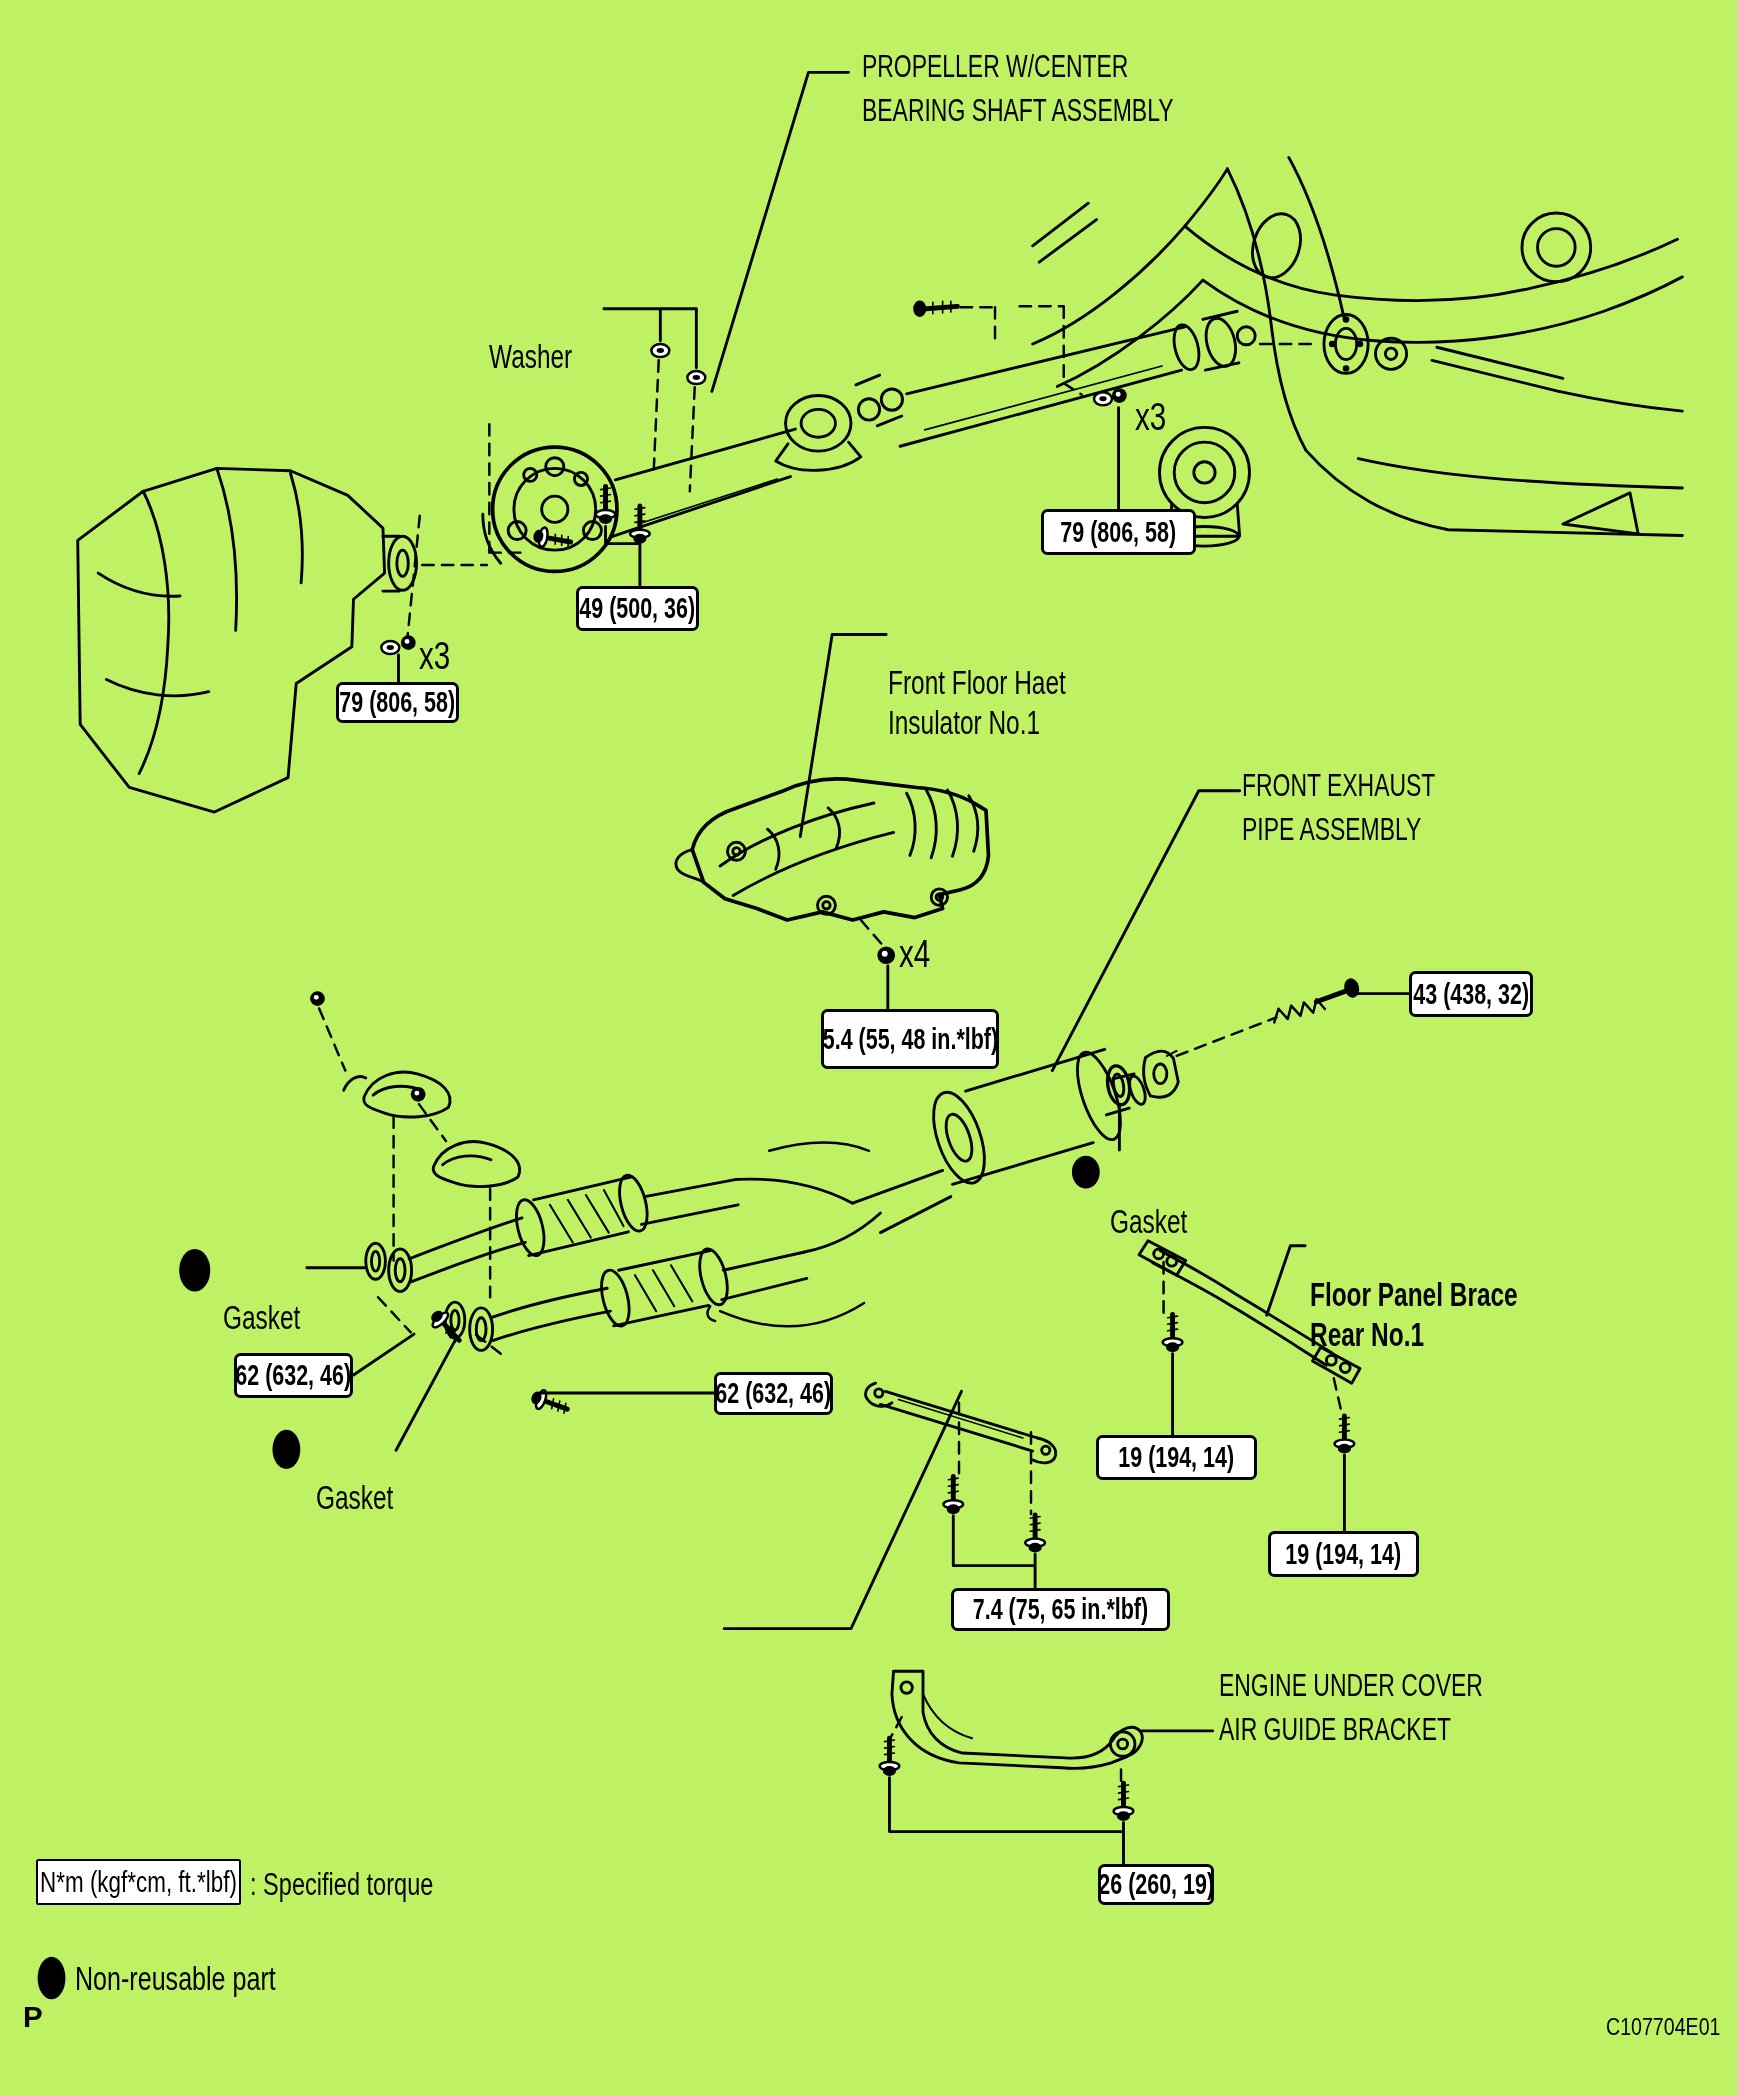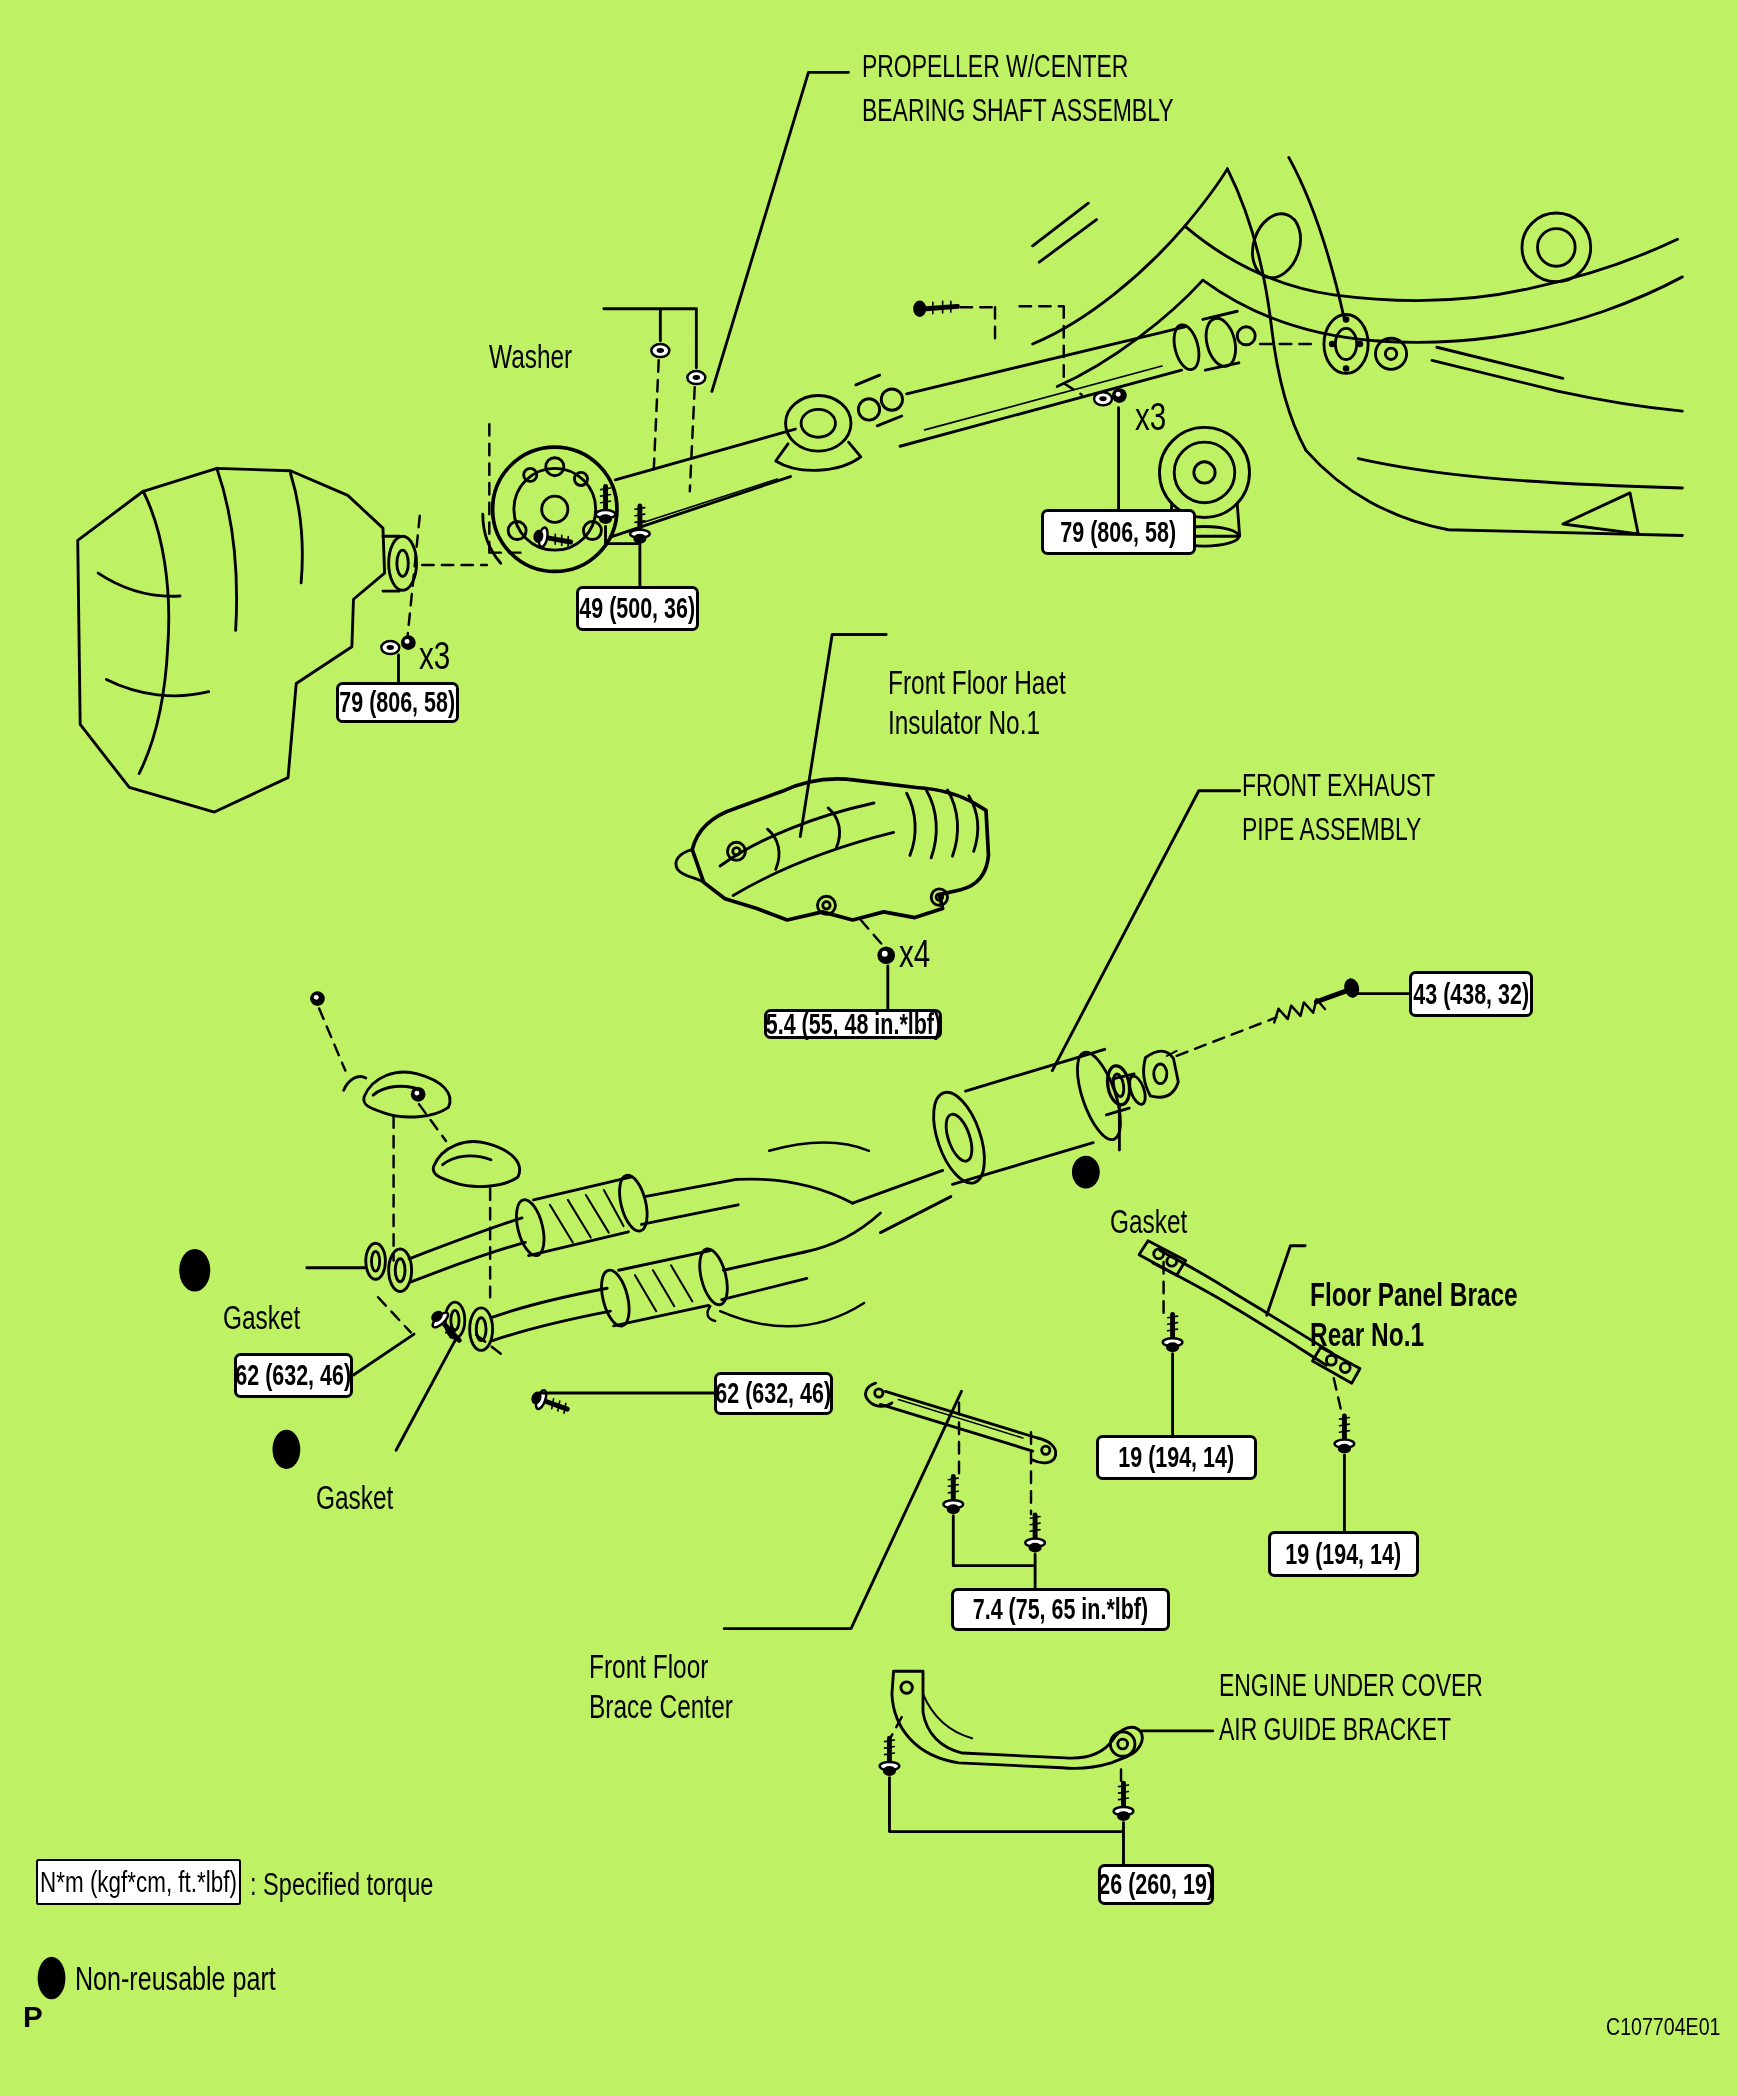--- a/index.html
+++ b/index.html
@@ -368,24 +368,20 @@
 <div class="lbl" style="left:1242px;top:764px;">
   <span class="cond">FRONT EXHAUST</span><br>
   <span class="cond">PIPE ASSEMBLY</span>
 </div>
 
 <div class="lbl lc" style="left:1310px;top:1227px;line-height:1.2;font-weight:bold;">
   <span class="cond">Floor Panel Brace</span><br>
   <span class="cond">Rear No.1</span>
 </div>
 
-<div class="lbl lc" style="left:589px;top:1599px;line-height:1.2;">
-  <span class="cond">Front Floor</span><br>
-  <span class="cond">Brace Center</span>
-</div>
 
 <div class="lbl" style="left:1219px;top:1664px;">
   <span class="cond">ENGINE UNDER COVER</span><br>
   <span class="cond">AIR GUIDE BRACKET</span>
 </div>
 
 <div class="lbl lc" style="left:223px;top:1247px;">
   <span class="cond">Gasket</span>
 </div>
 <div class="lbl lc" style="left:316px;top:1427px;">
@@ -407,21 +403,21 @@
 
 <div class="tbox" style="left:576px;top:586px;width:123px;height:45px;">
   <span>49 (500, 36)</span>
 </div>
 <div class="tbox" style="left:336px;top:682px;width:123px;height:41px;">
   <span>79 (806, 58)</span>
 </div>
 <div class="tbox" style="left:1041px;top:509px;width:155px;height:46px;">
   <span>79 (806, 58)</span>
 </div>
-<div class="tbox" style="left:764px;top:1009px;width:178px;height:30px;">
+<div class="tbox" style="left:821px;top:1009px;width:178px;height:60px;">
   <span>5.4 (55, 48 in.*lbf)</span>
 </div>
 <div class="tbox" style="left:1409px;top:971px;width:124px;height:46px;">
   <span>43 (438, 32)</span>
 </div>
 <div class="tbox" style="left:234px;top:1353px;width:119px;height:45px;">
   <span>62 (632, 46)</span>
 </div>
 <div class="tbox" style="left:714px;top:1372px;width:119px;height:43px;">
   <span>62 (632, 46)</span>

